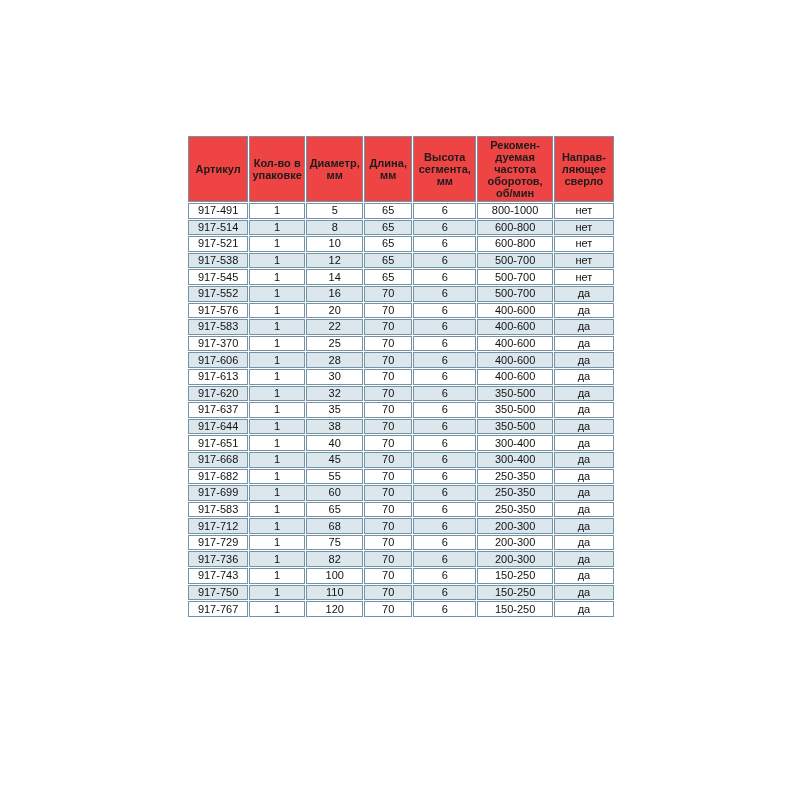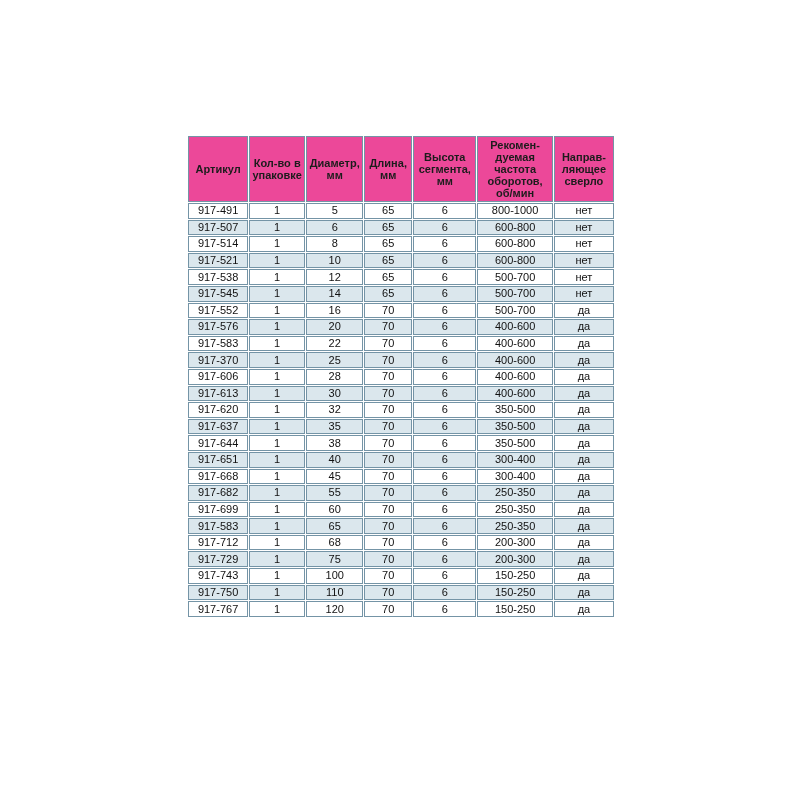--- a/index.html
+++ b/index.html
@@ -29,21 +29,21 @@
     background: #ffffff;
   }
   table.spec-table th,
   table.spec-table td {
     border: 1px solid #7494a6;
     text-align: center;
     vertical-align: middle;
     overflow: hidden;
   }
   table.spec-table th {
-    background: #ec4899;
+    background: #ef4444;
     color: #1c1c1c;
     font-size: 11px;
     font-weight: bold;
     line-height: 12px;
     height: 62px;
     padding: 1px 2px;
   }
   table.spec-table td {
     background: #ffffff;
     color: #111111;
@@ -94,47 +94,38 @@
           <tr>
     <td>917-491</td>
     <td>1</td>
     <td>5</td>
     <td>65</td>
     <td>6</td>
     <td>800-1000</td>
     <td>нет</td>
   </tr>
           <tr>
-    <td>917-507</td>
-    <td>1</td>
-    <td>6</td>
+    <td>917-514</td>
+    <td>1</td>
+    <td>8</td>
     <td>65</td>
     <td>6</td>
     <td>600-800</td>
     <td>нет</td>
   </tr>
           <tr>
-    <td>917-514</td>
-    <td>1</td>
-    <td>8</td>
+    <td>917-521</td>
+    <td>1</td>
+    <td>10</td>
     <td>65</td>
     <td>6</td>
     <td>600-800</td>
     <td>нет</td>
   </tr>
           <tr>
-    <td>917-521</td>
-    <td>1</td>
-    <td>10</td>
-    <td>65</td>
-    <td>6</td>
-    <td>600-800</td>
-    <td>нет</td>
-  </tr>
-          <tr>
     <td>917-538</td>
     <td>1</td>
     <td>12</td>
     <td>65</td>
     <td>6</td>
     <td>500-700</td>
     <td>нет</td>
   </tr>
           <tr>
     <td>917-545</td>
@@ -277,20 +268,29 @@
     <td>68</td>
     <td>70</td>
     <td>6</td>
     <td>200-300</td>
     <td>да</td>
   </tr>
           <tr>
     <td>917-729</td>
     <td>1</td>
     <td>75</td>
+    <td>70</td>
+    <td>6</td>
+    <td>200-300</td>
+    <td>да</td>
+  </tr>
+          <tr>
+    <td>917-736</td>
+    <td>1</td>
+    <td>82</td>
     <td>70</td>
     <td>6</td>
     <td>200-300</td>
     <td>да</td>
   </tr>
           <tr>
     <td>917-743</td>
     <td>1</td>
     <td>100</td>
     <td>70</td>

